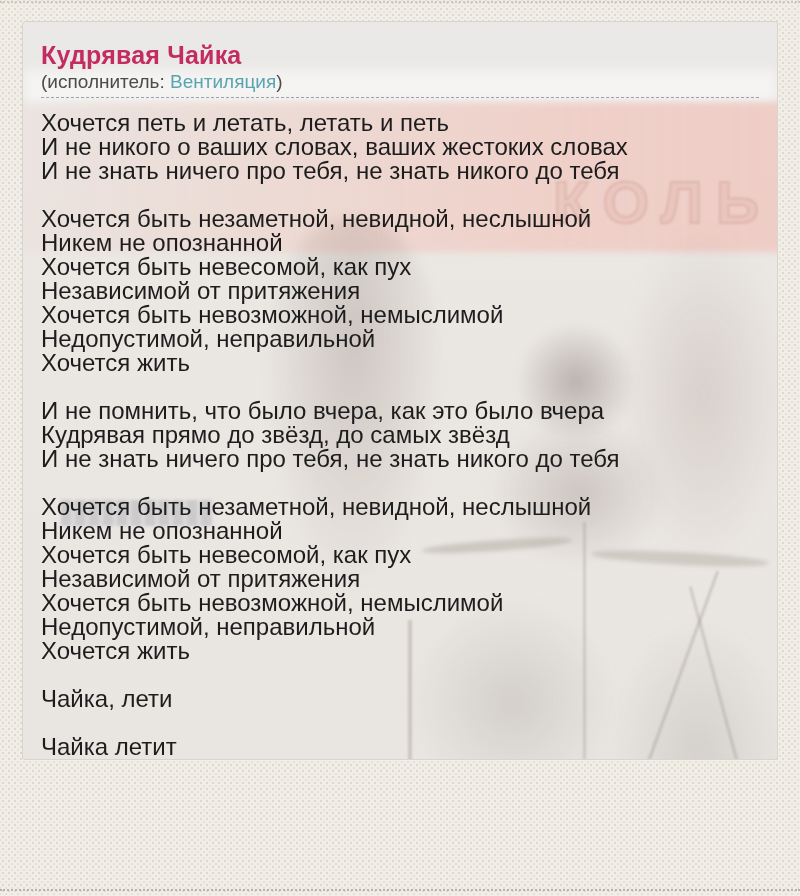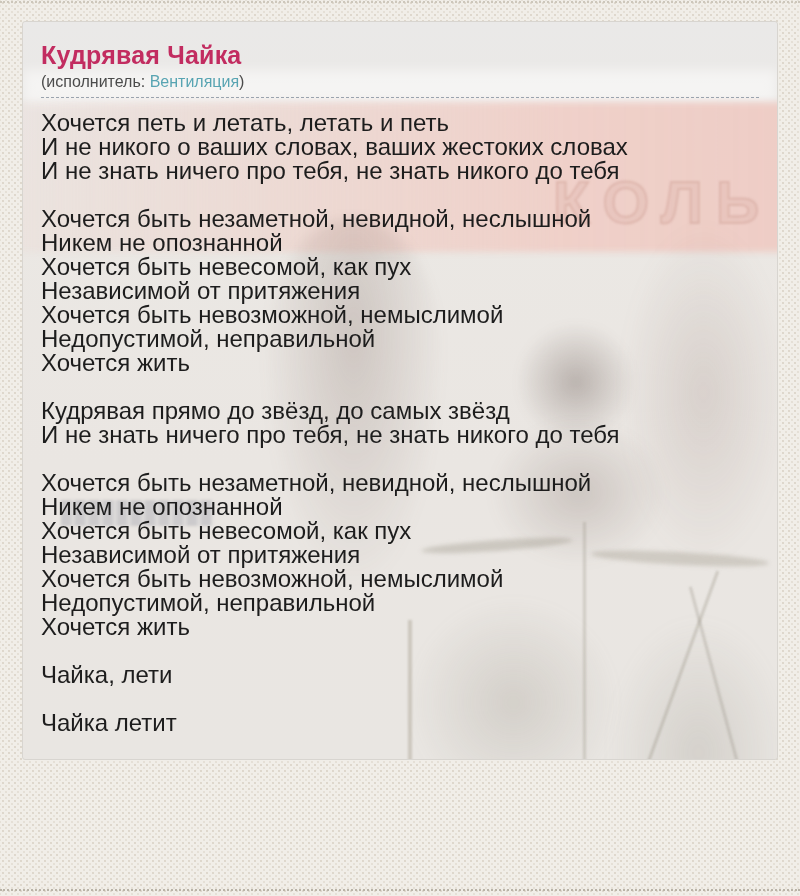--- a/index.html
+++ b/index.html
@@ -79,21 +79,21 @@
   .streak-bottom { left: 0; right: 0; top: 822px; height: 28px;
     background: rgba(255,255,255,0.45); filter: blur(6px); }
   
   .content { position: relative; z-index: 1; }
   .header { padding: 19px 18px 0 18px; }
   .song-title {
     margin: 0; font-size: 25px; line-height: 29px; font-weight: bold;
     color: #c22c60; letter-spacing: 0.2px;
   }
   .subtitle {
-    margin: 2px 0 0 0; font-size: 16px; line-height: 20px; color: #4b4b4b;
+    margin: 2px 0 0 0; font-size: 19px; line-height: 20px; color: #4b4b4b;
     border-bottom: 1px dashed #9aa3ae; padding-bottom: 5px;
   }
   .artist-link { color: #58a4b2; text-decoration: none; cursor: pointer; }
   .lyrics { padding: 13px 18px 0 18px; font-size: 24px; line-height: 24px; color: #1d1d1d; }
   .lyric-line { white-space: pre; }
 </style>
 </head>
 <body>
 
 <div class="edge-dots-top"></div>
@@ -132,20 +132,21 @@
         <div class="lyric-line">И не знать ничего про тебя, не знать никого до тебя</div>
         <div class="lyric-line">&nbsp;</div>
         <div class="lyric-line">Хочется быть незаметной, невидной, неслышной</div>
         <div class="lyric-line">Никем не опознанной</div>
         <div class="lyric-line">Хочется быть невесомой, как пух</div>
         <div class="lyric-line">Независимой от притяжения</div>
         <div class="lyric-line">Хочется быть невозможной, немыслимой</div>
         <div class="lyric-line">Недопустимой, неправильной</div>
         <div class="lyric-line">Хочется жить</div>
         <div class="lyric-line">&nbsp;</div>
+        <div class="lyric-line">И не помнить, что было вчера, как это было вчера</div>
         <div class="lyric-line">Кудрявая прямо до звёзд, до самых звёзд</div>
         <div class="lyric-line">И не знать ничего про тебя, не знать никого до тебя</div>
         <div class="lyric-line">&nbsp;</div>
         <div class="lyric-line">Хочется быть незаметной, невидной, неслышной</div>
         <div class="lyric-line">Никем не опознанной</div>
         <div class="lyric-line">Хочется быть невесомой, как пух</div>
         <div class="lyric-line">Независимой от притяжения</div>
         <div class="lyric-line">Хочется быть невозможной, немыслимой</div>
         <div class="lyric-line">Недопустимой, неправильной</div>
         <div class="lyric-line">Хочется жить</div>

